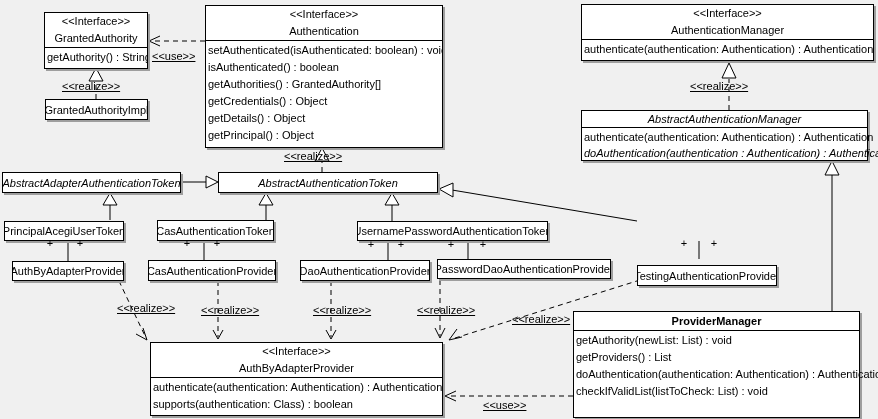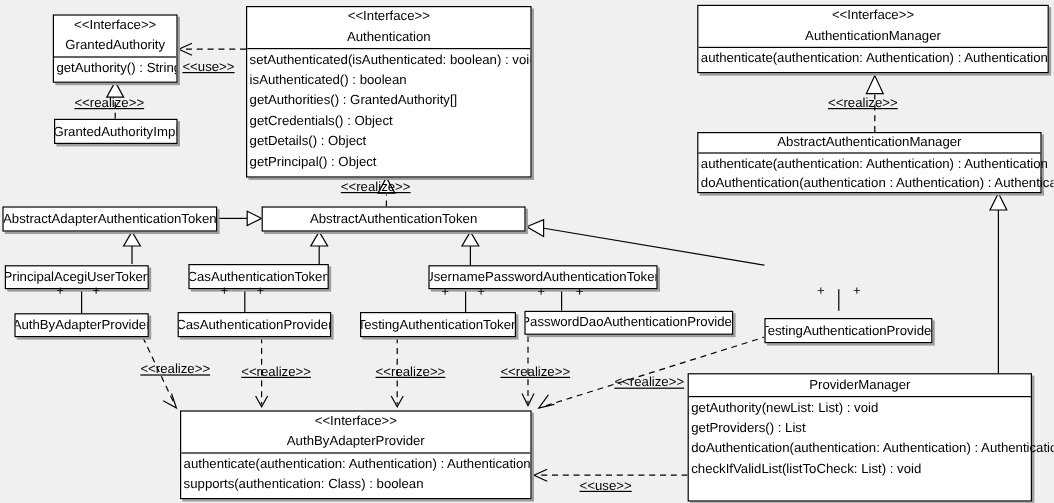--- a/index.html
+++ b/index.html
@@ -9,23 +9,23 @@
   svg.edges { position:absolute; left:0; top:0; z-index:1; }
   svg.edges line, svg.edges polyline { stroke:#000; stroke-width:1; fill:none; }
   svg.edges .dash { stroke-dasharray:5 4; }
   svg.edges polygon { fill:#fff; stroke:#000; stroke-width:1; }
   .cls { position:absolute; z-index:2; background:#fff; border:1px solid #000;
          box-shadow:2px 2px 0 #9e9e9e; font-size:11px; color:#000; overflow:hidden; }
   .cls.spill { overflow:visible; }
   .hdr { text-align:center; }
   .hdr.b { border-bottom:1px solid #000; }
   .hdr div { line-height:17px; white-space:nowrap; }
-  .hdr.one div { line-height:18px; }
+  .hdr.one div { line-height:18px;font-weight:bold; }
   .hdr.compact div { line-height:16px; }
-  .it { }
+  .it { font-style:italic; }
   .ms { padding-top:1px; }
   .m { line-height:17px; white-space:nowrap; overflow:hidden; padding-left:2px; }
   .spill .m, .spill .ms { overflow:visible; }
   .compact-m .m { line-height:16px; }
   .single { display:flex; align-items:center; justify-content:center; white-space:nowrap; }
   .lbl { position:absolute; z-index:3; font-size:11px; white-space:nowrap; color:#000;text-decoration:underline; }
   .plus { position:absolute; z-index:3; font-size:11px; width:10px; text-align:center; color:#000; }
 </style>
 </head>
 <body>
@@ -157,21 +157,21 @@
 
   <div class="cls single" style="left:12px;top:261px;width:112px;height:20px">
     <div>AuthByAdapterProvider</div>
   </div>
 
   <div class="cls single" style="left:148px;top:260px;width:128px;height:21px">
     <div>CasAuthenticationProvider</div>
   </div>
 
   <div class="cls single" style="left:300px;top:260px;width:130px;height:21px">
-    <div>TestingAuthenticationToken</div>
+    <div>DaoAuthenticationProvider</div>
   </div>
 
   <div class="cls single" style="left:437px;top:259px;width:174px;height:20px">
     <div>PasswordDaoAuthenticationProvider</div>
   </div>
 
   <div class="cls single" style="left:637px;top:265px;width:140px;height:21px">
     <div>TestingAuthenticationProvider</div>
   </div>
 

